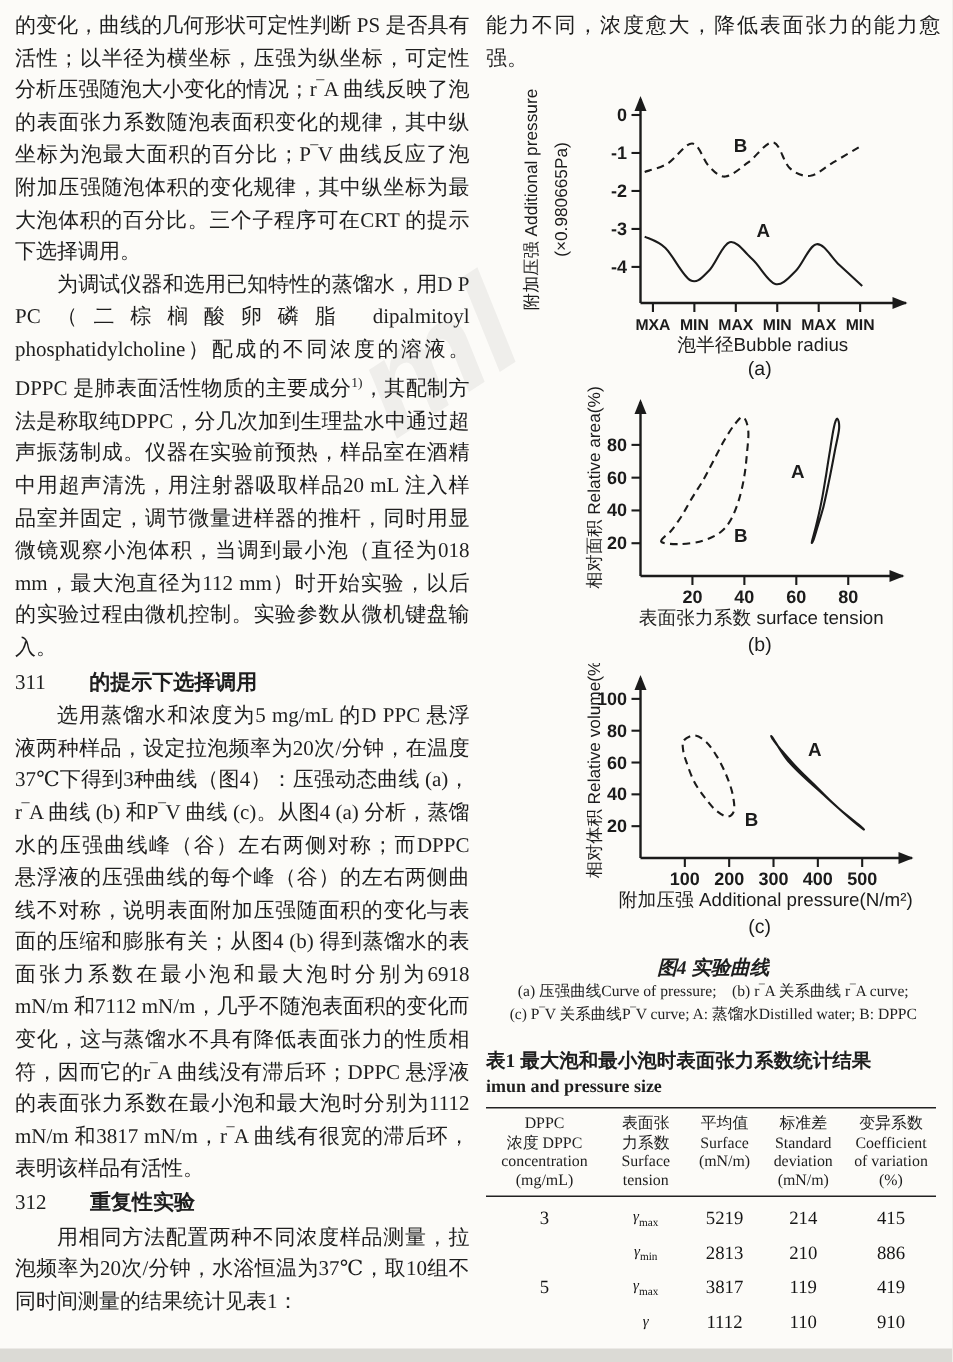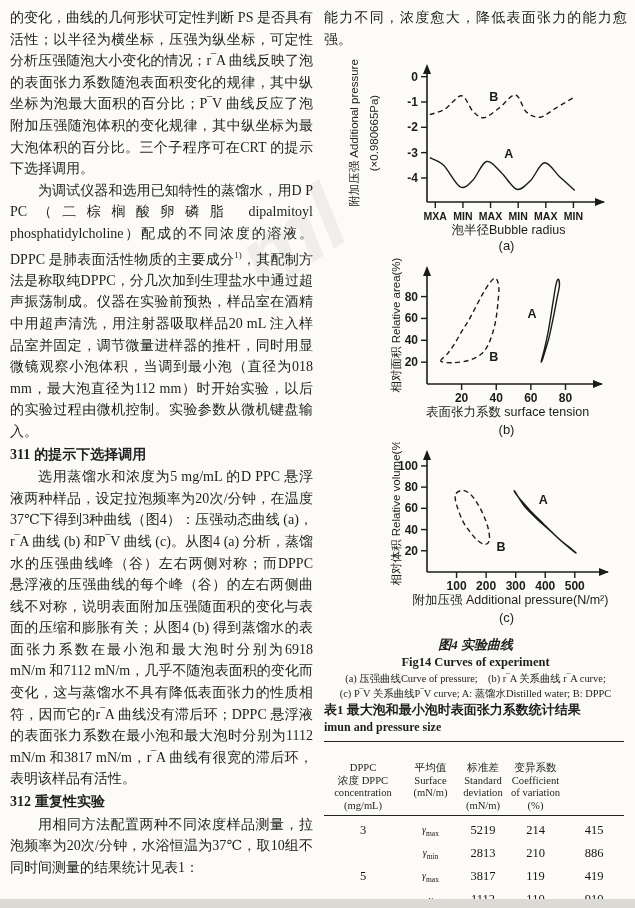--- a/index.html
+++ b/index.html
@@ -7,36 +7,36 @@
         font-family:"Liberation Serif","DejaVu Serif",serif;color:#1e1e1e;}
   .col{position:absolute;top:7px;width:303px;}
   .col-left{left:10px;}
   .col-right{left:324px;}
   p.body{margin:0;font-size:14px;line-height:21.6px;text-align:justify;}
   p.body.indent{text-indent:2em;}
   p.body sup{font-size:9px;}
   .h1{margin:9px 0 5px 0;font-size:15.5px;font-weight:700;}
   .h1 .num{margin-right:15px;}
   .h2{margin:1px 0 1px 0;font-size:14px;font-weight:600;line-height:21.6px;}
-  .h2 .num{font-weight:700;margin-right:4px;}
+  .h2 .num{font-weight:400;margin-right:29px;}
   .chart-block{margin-top:4px;}
   .chart-block svg{display:block;}
   .chart-sub{font-size:13px;text-align:center;padding-left:62px;line-height:16px;
              font-family:"Liberation Sans",sans-serif;color:#1b1b1b;}
   .fig-caption{margin-top:10px;text-align:center;}
   .fig-caption .cn{font-size:13px;font-weight:700;line-height:18px;font-style:italic;}
   .fig-caption .en{font-size:12.5px;font-weight:700;line-height:17px;}
   .fig-caption .sub{font-size:10.4px;line-height:15px;color:#222;font-family:Liberation Serif, serif;}
-  .tbl-title{}
+  .tbl-title{margin-top:14px;}
   .tbl-title .cn{font-size:13px;font-weight:700;line-height:18px;}
   .tbl-title .en{font-size:12px;font-weight:700;line-height:16px;}
   .tbl{margin-top:6px;width:300px;font-family:"Liberation Serif","DejaVu Serif",serif;}
   .tbl-head{display:grid;grid-template-columns:26% 19% 16% 19% 20%;
             border-top:1.6px solid #222;border-bottom:1.2px solid #222;
-            padding:20px 0 3px 0;}
+            padding:5px 0 3px 0;}
   .th-cell{text-align:center;font-size:10.6px;line-height:12.5px;color:#1d1d1d;}
   .tbl-body{padding:3px 0 2px 0;}
   .tr{display:grid;grid-template-columns:26% 19% 16% 19% 20%;height:23px;align-items:center;}
   .td{text-align:center;font-size:12.5px;color:#151515;}
   .td.sym{font-size:10px;font-style:italic;}
   .td.sym sub{font-size:7.5px;font-style:normal;}
   .watermark{position:absolute;left:238px;top:186px;font-size:92px;font-style:italic;font-weight:700;
              color:rgba(110,110,110,0.09);transform:rotate(-33deg);
              font-family:"Liberation Sans",sans-serif;pointer-events:none;}
   .edge-bottom{position:absolute;left:0;right:0;bottom:0;height:9px;background:#dbdad5;}
@@ -167,37 +167,42 @@
           <path d="M132.0,51.5C133.2,49.9,136.6,48.1,139.1,48.3C141.5,48.5,144.3,50.3,146.7,52.6C149.2,54.9,151.7,58.6,153.8,62.1C156.0,65.6,158.0,69.7,159.8,73.8C161.5,77.8,163.2,82.4,164.2,86.5C165.1,90.6,165.9,95.5,165.4,98.2C164.8,100.8,163.0,102.4,160.9,102.4C158.9,102.4,155.8,100.3,153.2,98.2C150.7,96.1,148.3,92.9,145.9,89.7C143.4,86.5,140.8,83.0,138.8,79.1C136.7,75.2,135.0,69.9,133.7,66.3C132.5,62.8,131.7,60.3,131.4,57.9C131.1,55.4,130.7,53.1,132.0,51.5Z" fill="none" stroke="#1b1b1b" stroke-width="1.4" stroke-dasharray="5 3.5"></path>
           <text x="172.46017699115043" y="108.78260869565217" font-size="12.5" font-weight="700" fill="#1b1b1b" font-family="Liberation Sans, sans-serif">B</text>
           <path d="M190.8,49.4C192.3,51.5,197.0,59.8,200.5,64.2C204.0,68.6,207.9,72.2,211.8,75.9C215.6,79.6,219.5,82.8,223.6,86.5C227.7,90.2,232.5,94.6,236.6,98.2C240.7,101.7,245.9,105.6,248.4,107.7C250.9,109.8,252.7,111.6,251.7,110.9C250.7,110.2,246.0,106.5,242.5,103.5C239.0,100.5,234.6,96.6,230.7,92.9C226.7,89.2,222.8,85.1,218.9,81.2C214.9,77.3,210.7,73.4,207.0,69.5C203.3,65.6,199.3,60.9,196.7,57.9C194.1,54.9,192.7,52.9,191.7,51.5C190.7,50.1,189.3,47.3,190.8,49.4Z" fill="none" stroke="#1b1b1b" stroke-width="1.4"></path>
           <text x="214.72743362831858" y="62.10434782608695" font-size="12.5" font-weight="700" fill="#1b1b1b" font-family="Liberation Sans, sans-serif">A</text>
         </svg>
       <div class="chart-sub">(c)</div>
     </div>
 
     <div class="fig-caption">
       <div class="cn">图4  实验曲线</div>
-      <div class="en">Fig14  Curves of experiment</div>
       <div class="sub">(a) 压强曲线Curve of pressure;　(b) r‾A 关系曲线 r‾A curve;</div>
       <div class="sub">(c) P‾V 关系曲线P‾V curve; A: 蒸馏水Distilled water; B: DPPC</div>
     </div>
 
     <div class="tbl-title">
       <div class="cn">表1  最大泡和最小泡时表面张力系数统计结果</div>
       <div class="en">imun and pressure size</div>
     </div>
 
     <div class="tbl">
       <div class="tbl-head">
           <div class="th-cell">
             <div>DPPC</div>
             <div>浓度 DPPC</div>
             <div>concentration</div>
             <div>(mg/mL)</div>
+          </div>
+          <div class="th-cell">
+            <div>表面张</div>
+            <div>力系数</div>
+            <div>Surface</div>
+            <div>tension</div>
           </div>
           <div class="th-cell">
             <div>平均值</div>
             <div>Surface</div>
             <div>(mN/m)</div>
           </div>
           <div class="th-cell">
             <div>标准差</div>
             <div>Standard</div>
             <div>deviation</div>

